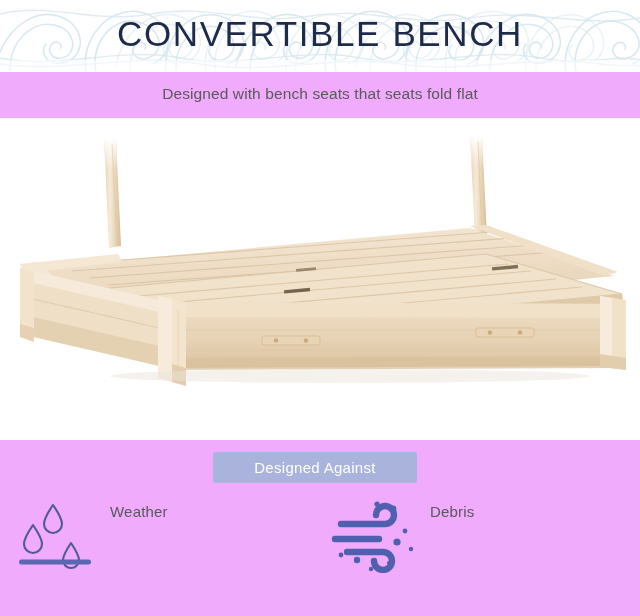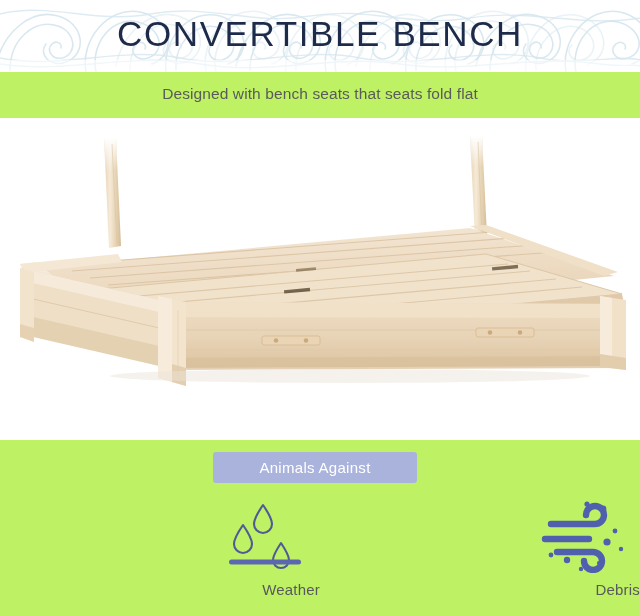--- a/index.html
+++ b/index.html
@@ -12,21 +12,21 @@
     height: 616px;
     overflow: hidden;
     font-family: "Liberation Sans", sans-serif;
     position: relative;
   }
 
   #page {
     position: relative;
     width: 640px;
     height: 616px;
-    background: #bef264;
+    background: #f0abfc;
     overflow: hidden;
     text-decoration: underline;
   }
 
   
   .header-band {
     position: absolute;
     left: 0; top: 0;
     width: 640px;
     height: 72px;
@@ -102,22 +102,21 @@
     position: absolute;
     left: 0;
     top: 496px;
     width: 640px;
     height: 120px;
     display: flex;
   }
   .feature {
     flex: 1 1 0;
     display: flex;
-    flex-direction: column;
-    align-items: flex-end;
+    align-items: flex-start;
     justify-content: flex-start;
   }
   .feature-ico {
     height: 78px;
     width: 110px;
     display: flex;
     align-items: center;
     justify-content: center;
   }
   .feature-label {
@@ -288,21 +287,21 @@
       <g>
         <polygon points="600,178 626,182 626,252 600,248" fill="#f1e1c9"></polygon>
         <polygon points="600,178 612,180 612,250 600,248" fill="#f7ecdc"></polygon>
         <polygon points="600,236 626,240 626,252 600,249" fill="#e2cdad"></polygon>
       </g>
 
       <ellipse cx="350" cy="258" rx="240" ry="7" fill="#e9e2d6" opacity="0.45"></ellipse>
     </svg>
   </div>
 
-  <div class="badge">Animals Against</div>
+  <div class="badge">Designed Against</div>
 
   <div class="features">
 
     <div class="feature">
       <div class="feature-ico">
         <svg width="96" height="72" viewBox="0 0 96 72">
           <g fill="none" stroke="#4f5a96" stroke-width="2.1" stroke-linejoin="round">
             <path d="M46,6 C46,6 55,19 55,25 a9,9 0 0 1 -18,0 C37,19 46,6 46,6 Z"></path>
             <path d="M26,26 C26,26 35,39 35,45 a9,9 0 0 1 -18,0 C17,39 26,26 26,26 Z"></path>
             <path d="M64,44 C64,44 72,56 72,61 a8,8 0 0 1 -16,0 C56,56 64,44 64,44 Z"></path>

